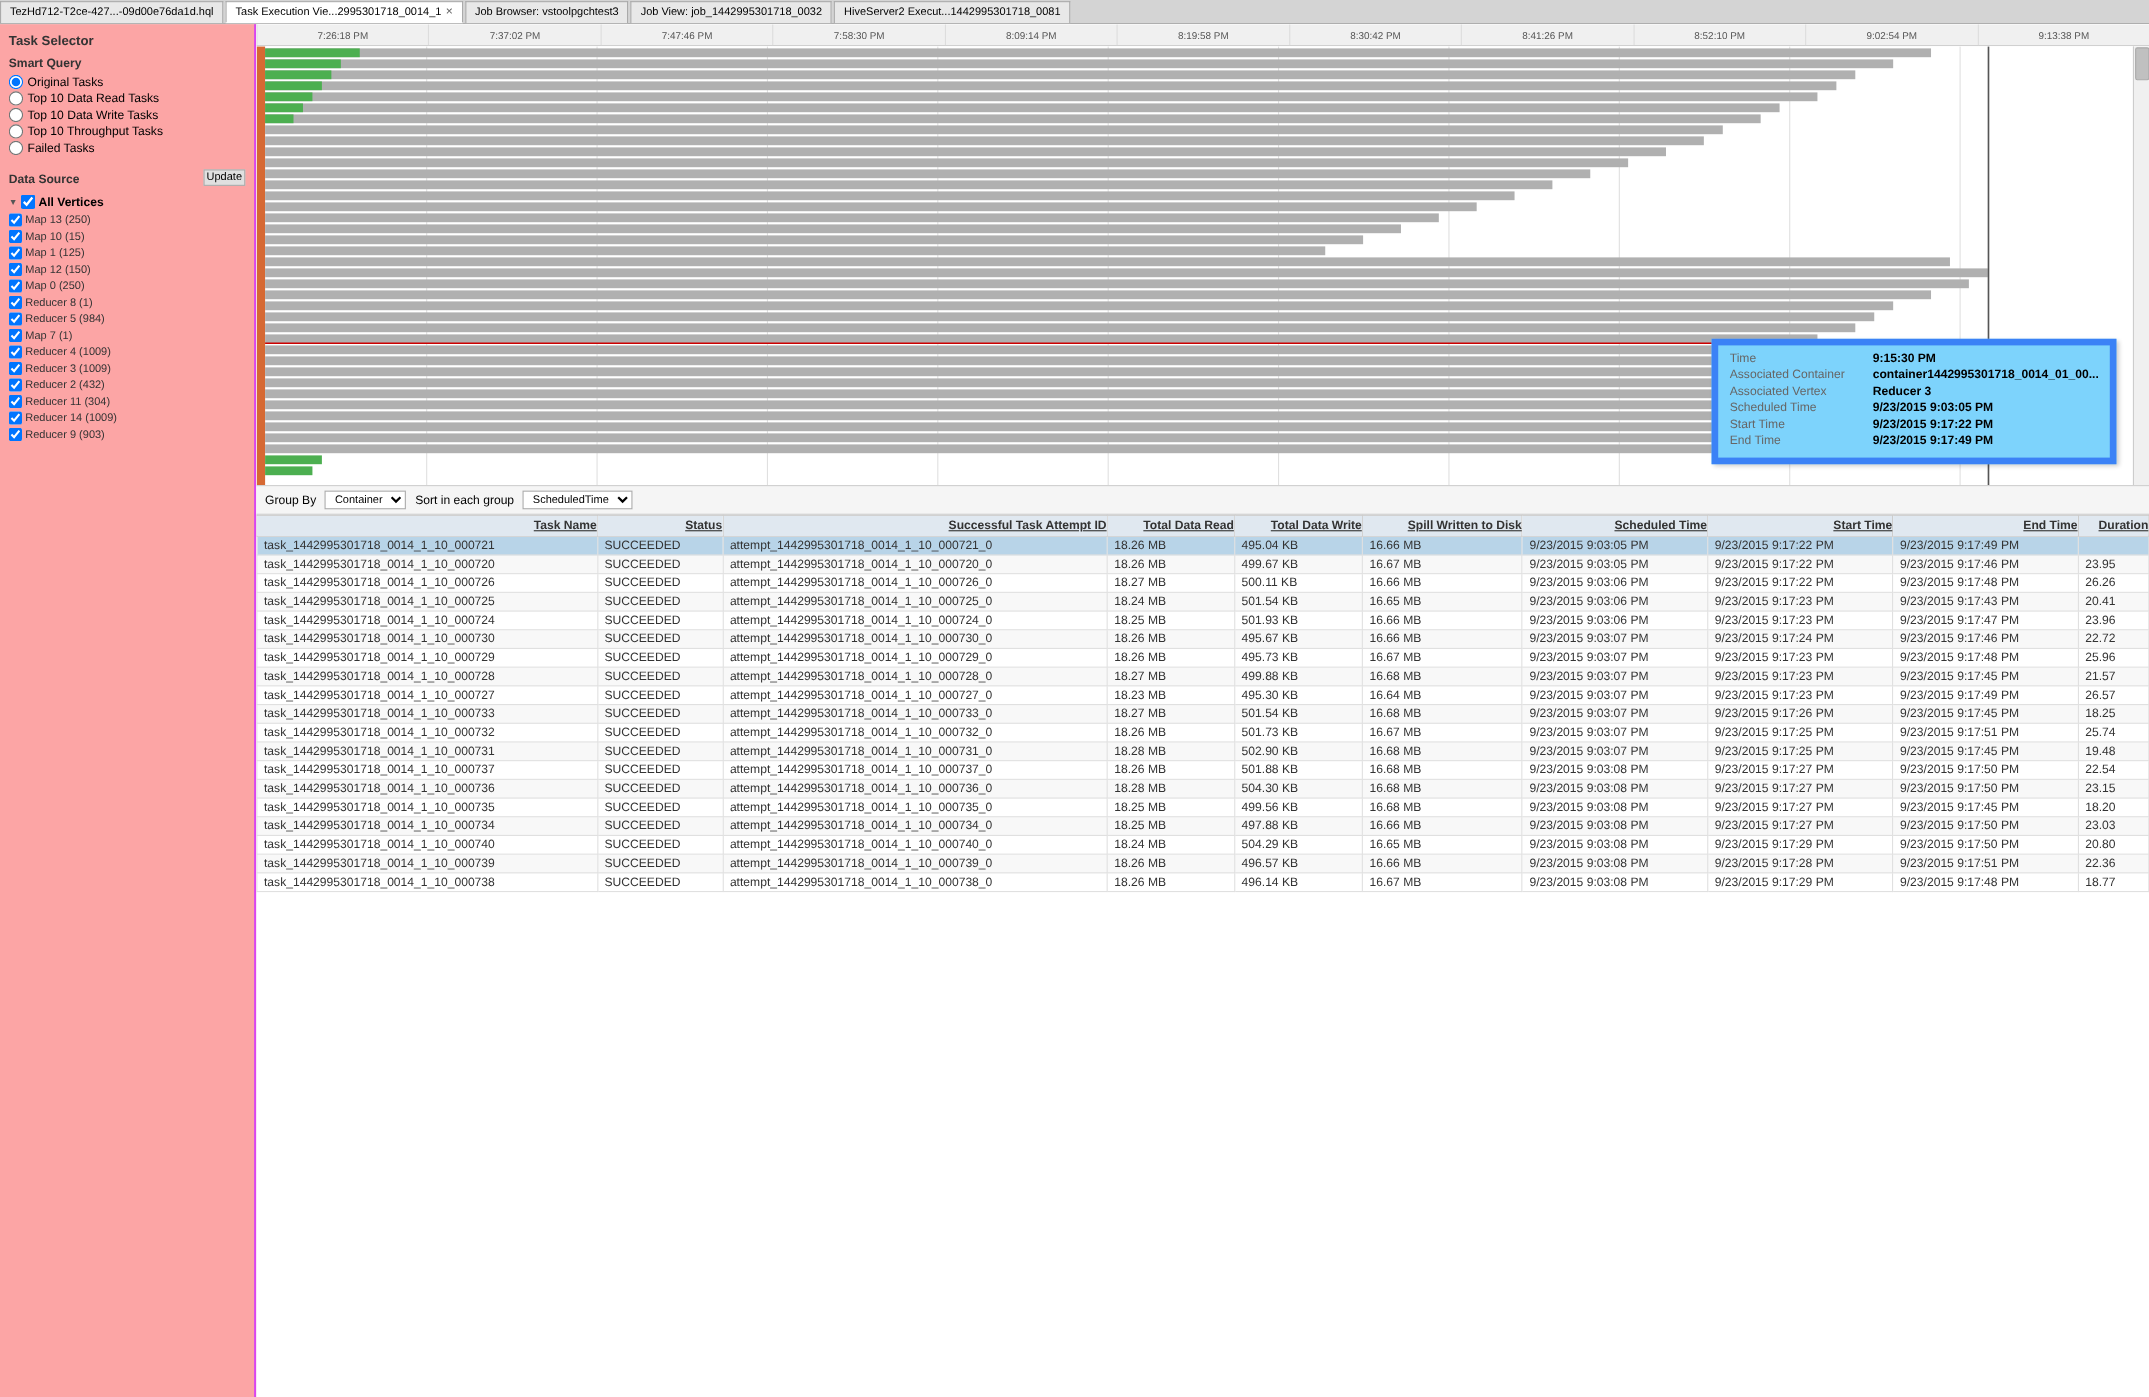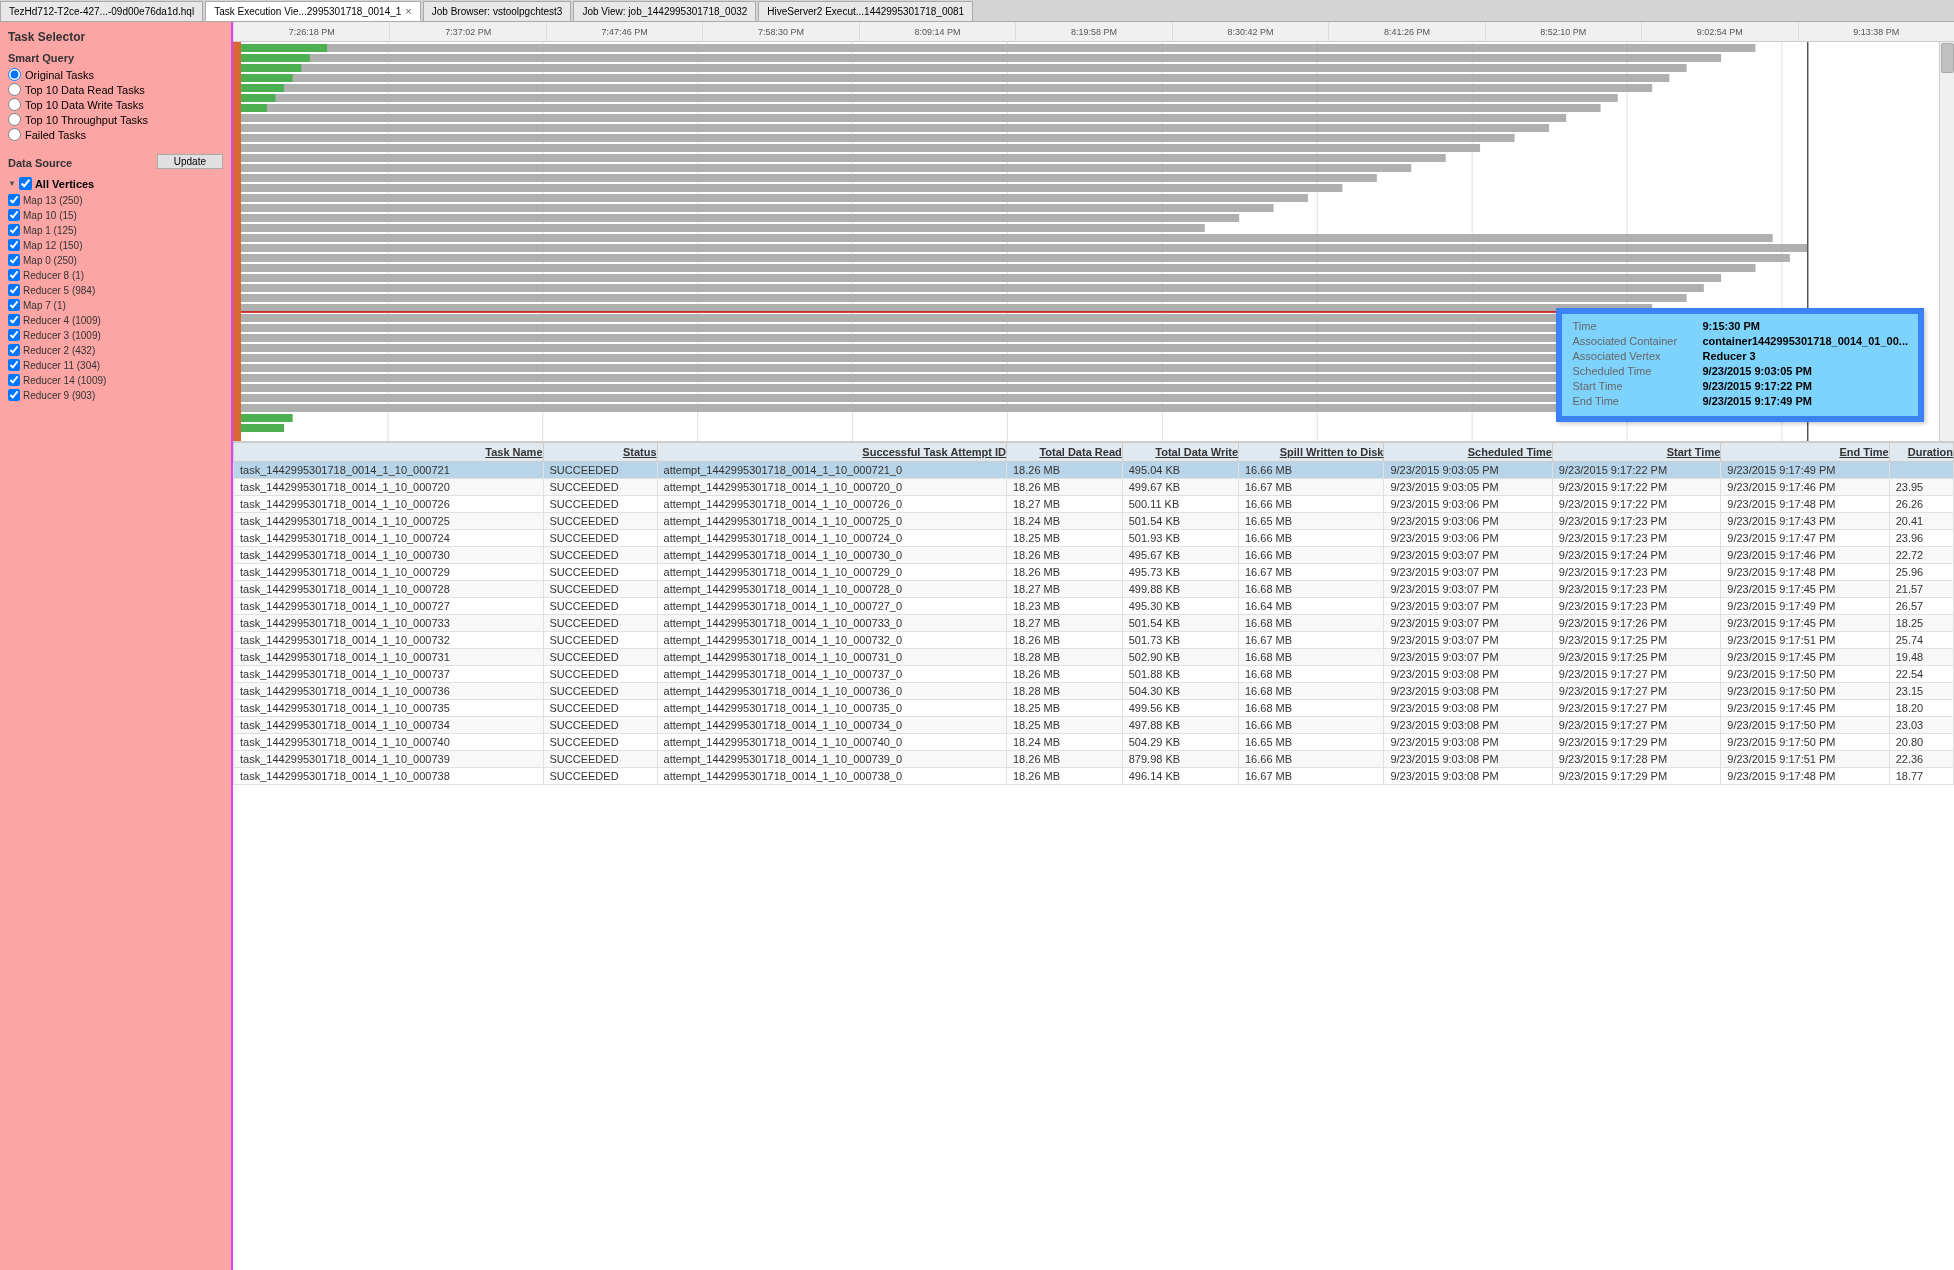--- a/index.html
+++ b/index.html
@@ -72,21 +72,21 @@
     .data-source-header {
       display: flex;
       justify-content: space-between;
       align-items: center;
       margin-top: 8px;
       margin-bottom: 4px;
     }
     .update-btn {
       background: #e0e0e0;
       border: 1px solid #aaa;
-      padding: 1px 16px;
+      padding: 1px 2px;
       cursor: pointer;
       font-size: 10px;
       margin-left: 28px;
     }
 
     .vertex-tree { margin-top: 4px; }
     .vertex-item {
       display: flex;
       align-items: center;
       gap: 3px;
@@ -507,20 +507,30 @@
             <span class="tooltip-value">9/23/2015 9:17:49 PM</span>
           </div>
         </div>
 
         <div style="position:absolute;right:0;top:0;bottom:0;width:15px;background:#f0f0f0;border-left:1px solid #ccc;">
           <div style="width:13px;height:30px;background:#c0c0c0;border:1px solid #aaa;margin:1px;border-radius:2px;"></div>
         </div>
       </div>
     </div>
 
+    <div class="controls-bar">
+      <span>Group By</span>
+      <select>
+        <option>Container</option>
+      </select>
+      <span>Sort in each group</span>
+      <select>
+        <option>ScheduledTime</option>
+      </select>
+    </div>
 
     <div class="table-area">
       <table>
         <thead>
           <tr>
             <th>Task Name</th>
             <th>Status</th>
             <th>Successful Task Attempt ID</th>
             <th>Total Data Read</th>
             <th>Total Data Write</th>
@@ -734,21 +744,21 @@
               <td>9/23/2015 9:03:08 PM</td>
               <td>9/23/2015 9:17:29 PM</td>
               <td>9/23/2015 9:17:50 PM</td>
               <td>20.80</td>
             </tr>
             <tr>
               <td>task_1442995301718_0014_1_10_000739</td>
               <td>SUCCEEDED</td>
               <td>attempt_1442995301718_0014_1_10_000739_0</td>
               <td>18.26 MB</td>
-              <td>879.98 KB</td>
+              <td>496.57 KB</td>
               <td>16.66 MB</td>
               <td>9/23/2015 9:03:08 PM</td>
               <td>9/23/2015 9:17:28 PM</td>
               <td>9/23/2015 9:17:51 PM</td>
               <td>22.36</td>
             </tr>
             <tr>
               <td>task_1442995301718_0014_1_10_000738</td>
               <td>SUCCEEDED</td>
               <td>attempt_1442995301718_0014_1_10_000738_0</td>

